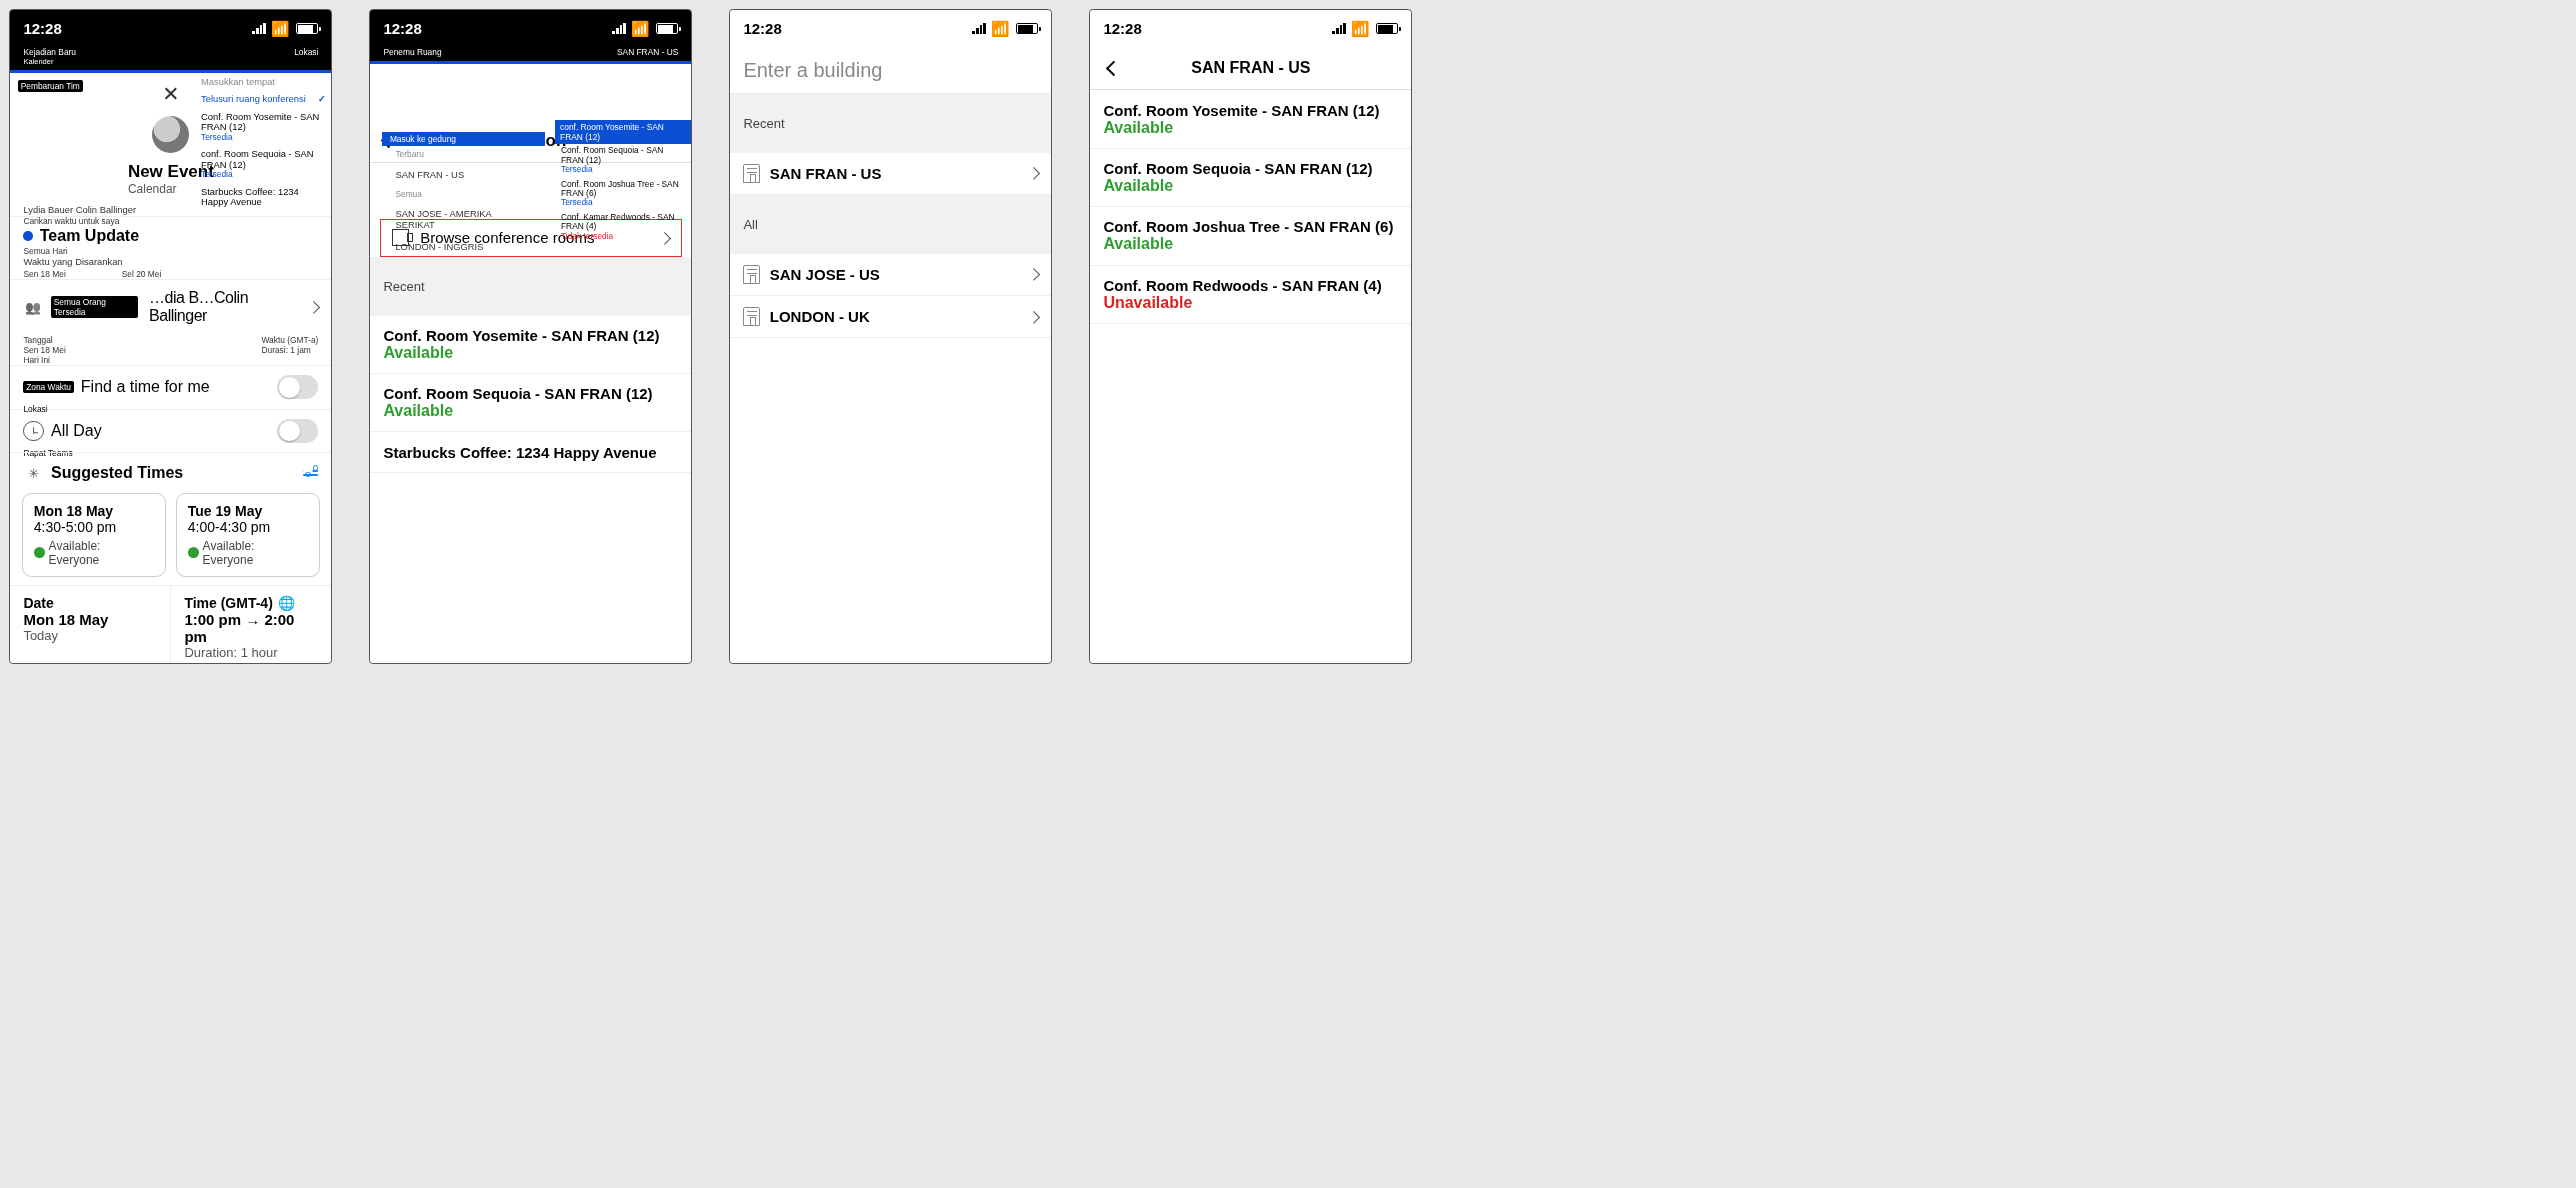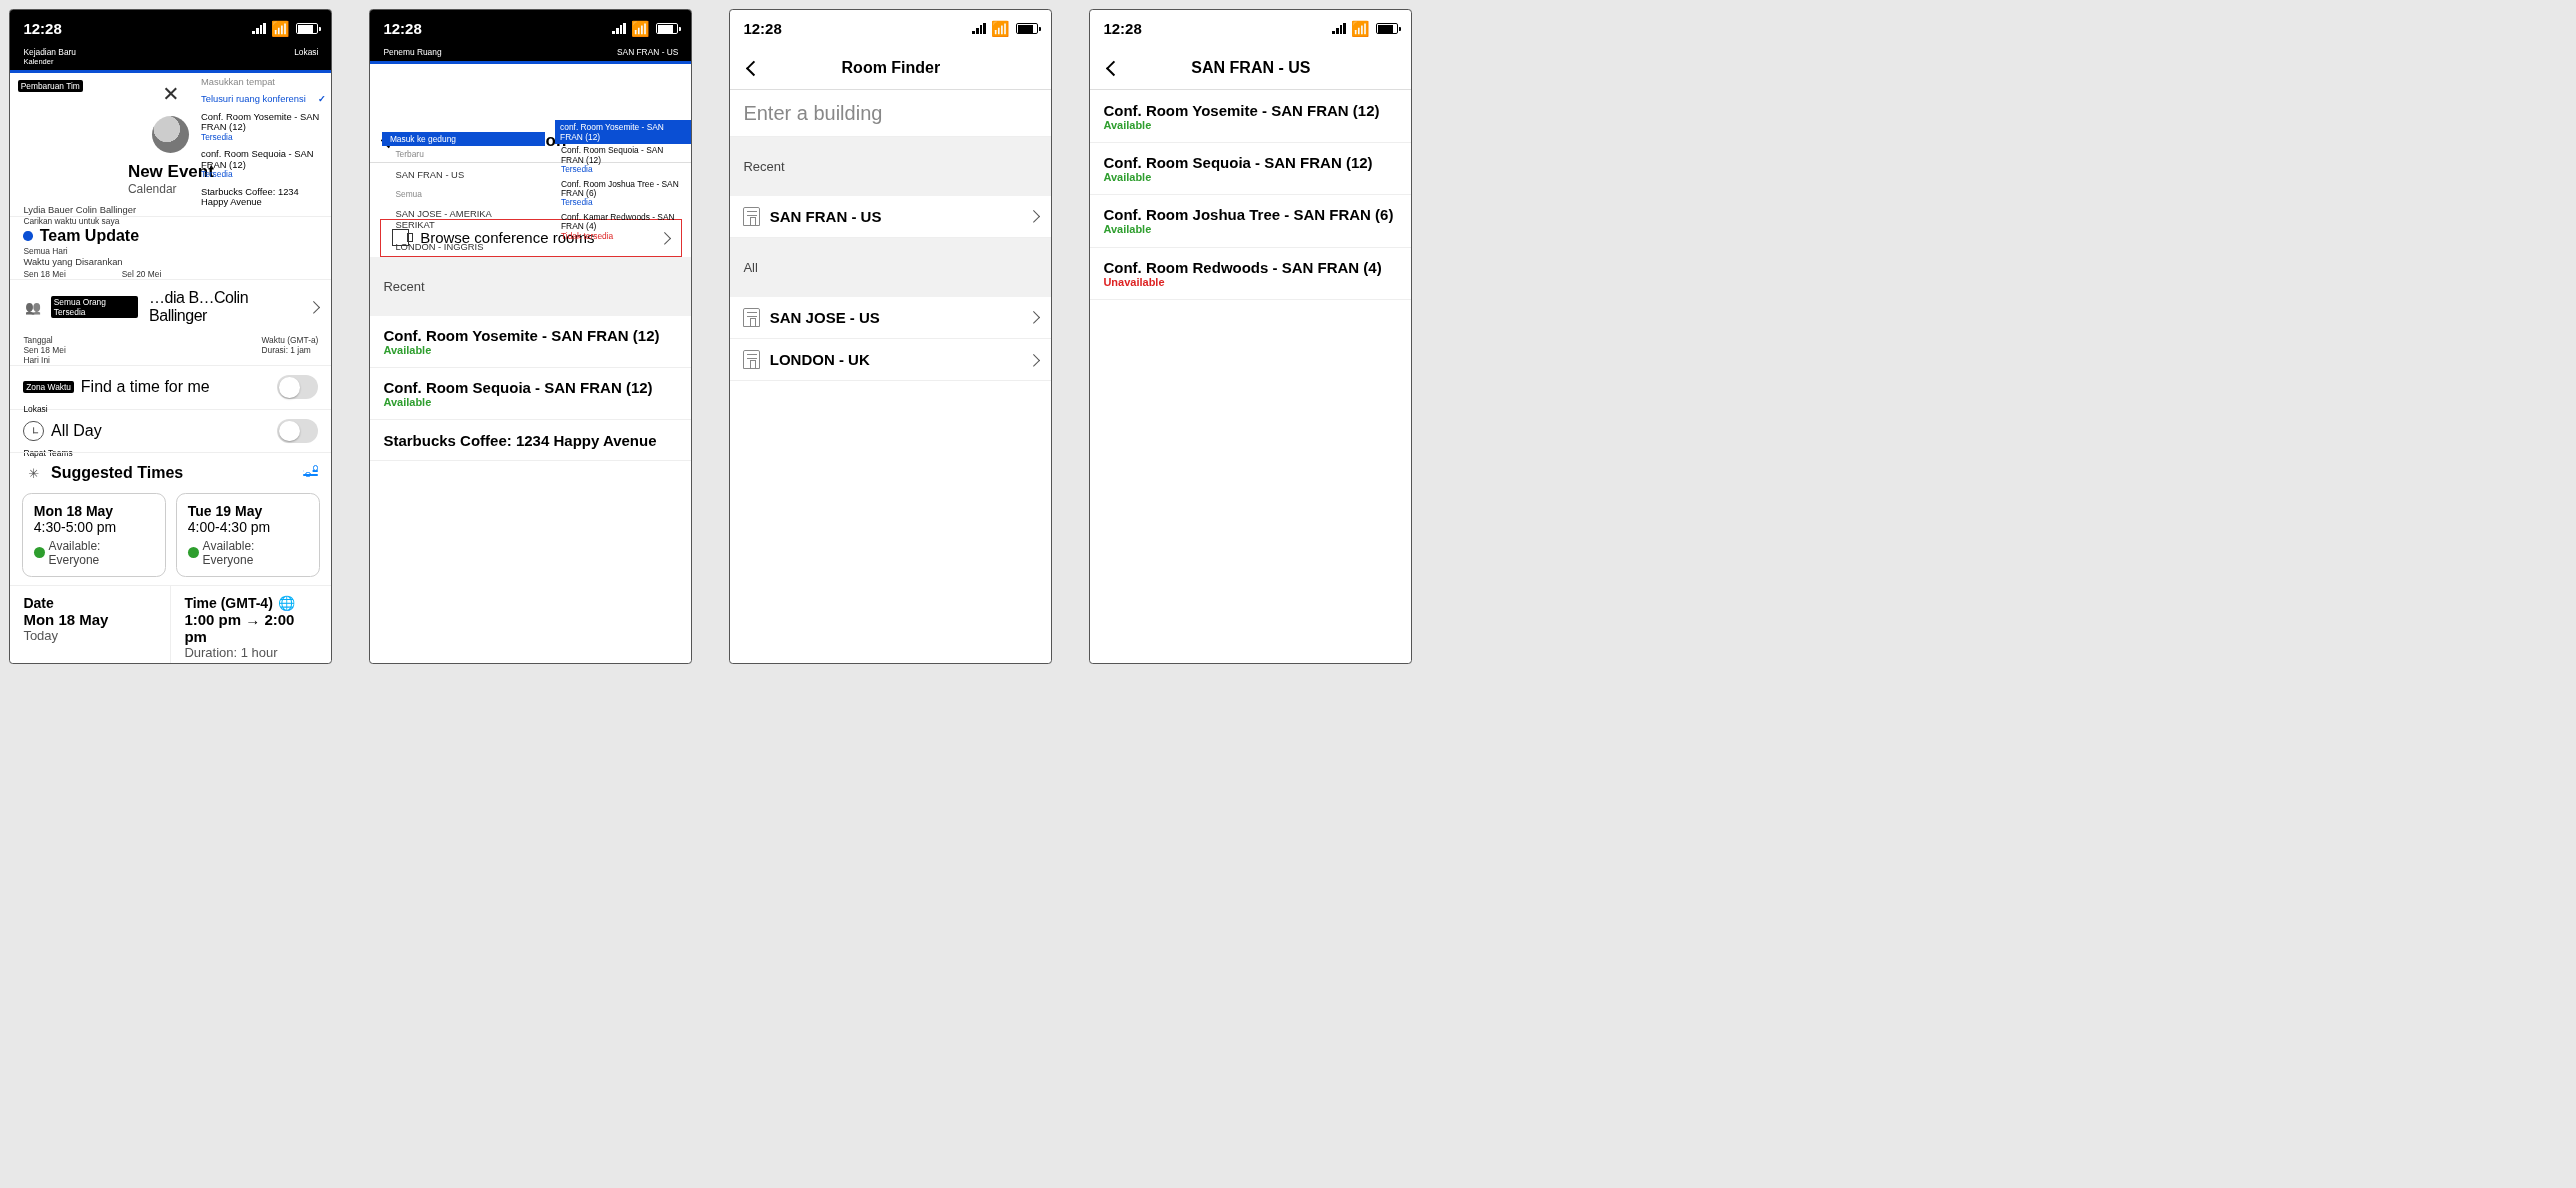--- a/index.html
+++ b/index.html
@@ -72,21 +72,21 @@
   .row {
     padding:11.2px 13px;
     border-bottom:0.9px solid #eee;
     display:flex;
     align-items:center;
     justify-content:space-between;
     gap:9.4px;
   }
   .row .rtxt { flex:1; }
   .row .rtitle { font-size:15px; font-weight:600; color:#000; }
-  .row .rsub { font-size:11px; }
+  .row .rsub { font-size:16px; }
   .avail { color:#2e9e2e; font-weight:600;}
   .unavail { color:#d22; font-weight:600;}
   .bldg-ic {
     width:17px; height:18.7px; border:1.4px solid #888; border-top-left-radius:1.9px;border-top-right-radius:1.9px; position:relative; flex-shrink:0;
   }
   .bldg-ic::before{content:"";position:absolute;left:2.8px;right:2.8px;top:2.8px;height:2.8px;border-top:1.4px solid #888;border-bottom:1.4px solid #888;}
   .bldg-ic::after{content:"";position:absolute;left:5.6px;bottom:0;width:3.7px;height:6.5px;border:1.4px solid #888;border-bottom:none;}
   .input-row {
     padding:11.2px 13px; border-bottom:0.9px solid #eee;
   }
@@ -413,24 +413,20 @@
       <span class="sig-bars">
           <span></span>
           <span></span>
           <span></span>
           <span></span>
         </span>
       <span>📶</span>
       <span class="battery-ic"></span>
     </span>
   </div>
-  <div class="nav-header">
-    <span class="back-btn chevL"></span>
-    <span class="title">Room Finder</span>
-  </div>
   <div class="input-row">
     <input type="text" placeholder="Enter a building" style="">
   </div>
   <div class="section-hdr">Recent</div>
   <div class="row">
     <span class="bldg-ic"></span>
     <div class="rtxt">
         <div class="rtitle">SAN FRAN - US</div>
       </div>
     <span class="chevR"></span>

